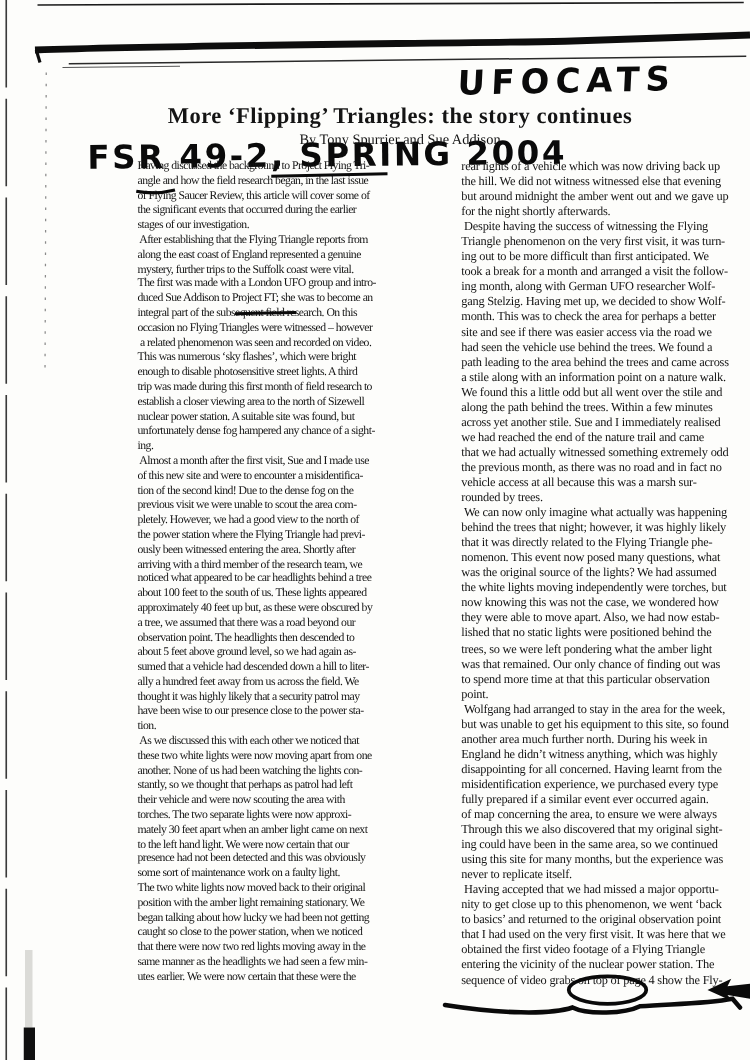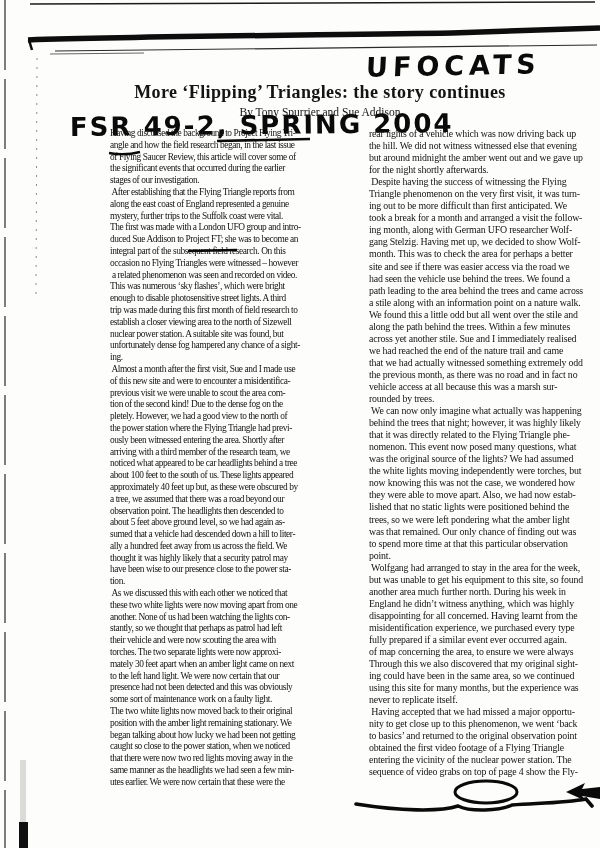--- a/index.html
+++ b/index.html
@@ -63,22 +63,22 @@
         <div class="line">enough to disable photosensitive street lights. A third</div>
         <div class="line">trip was made during this first month of field research to</div>
         <div class="line">establish a closer viewing area to the north of Sizewell</div>
         <div class="line">nuclear power station. A suitable site was found, but</div>
         <div class="line">unfortunately dense fog hampered any chance of a sight-</div>
         <div class="line">ing.</div>
       </div>
       <div class="para">
         <div class="line"> Almost a month after the first visit, Sue and I made use</div>
         <div class="line">of this new site and were to encounter a misidentifica-</div>
+        <div class="line">tion of the second kind! Due to the dense fog on the</div>
         <div class="line">previous visit we were unable to scout the area com-</div>
-        <div class="line">tion of the second kind! Due to the dense fog on the</div>
         <div class="line">pletely. However, we had a good view to the north of</div>
         <div class="line">the power station where the Flying Triangle had previ-</div>
         <div class="line">ously been witnessed entering the area. Shortly after</div>
         <div class="line">arriving with a third member of the research team, we</div>
         <div class="line">noticed what appeared to be car headlights behind a tree</div>
         <div class="line">about 100 feet to the south of us. These lights appeared</div>
         <div class="line">approximately 40 feet up but, as these were obscured by</div>
         <div class="line">a tree, we assumed that there was a road beyond our</div>
         <div class="line">observation point. The headlights then descended to</div>
         <div class="line">about 5 feet above ground level, so we had again as-</div>
@@ -164,20 +164,21 @@
         <div class="line">of map concerning the area, to ensure we were always</div>
         <div class="line">Through this we also discovered that my original sight-</div>
         <div class="line">ing could have been in the same area, so we continued</div>
         <div class="line">using this site for many months, but the experience was</div>
         <div class="line">never to replicate itself.</div>
       </div>
       <div class="para">
         <div class="line"> Having accepted that we had missed a major opportu-</div>
         <div class="line">nity to get close up to this phenomenon, we went ‘back</div>
         <div class="line">to basics’ and returned to the original observation point</div>
+        <div class="line">that I had used on the very first visit. It was here that we</div>
         <div class="line">obtained the first video footage of a Flying Triangle</div>
         <div class="line">entering the vicinity of the nuclear power station. The</div>
         <div class="line">sequence of video grabs on top of page 4 show the Fly-</div>
       </div>
     </div>
 
   <svg class="overlay" width="600" height="848" viewBox="0 0 600 848">
 
     <path d="M30,4 L595,2" stroke="#1b1b1b" stroke-width="1.4" fill="none"></path>
     <path d="M28,40 C150,36 340,35 452,33 L600,28" stroke="#0d0d0d" stroke-width="5.5" fill="none"></path>

